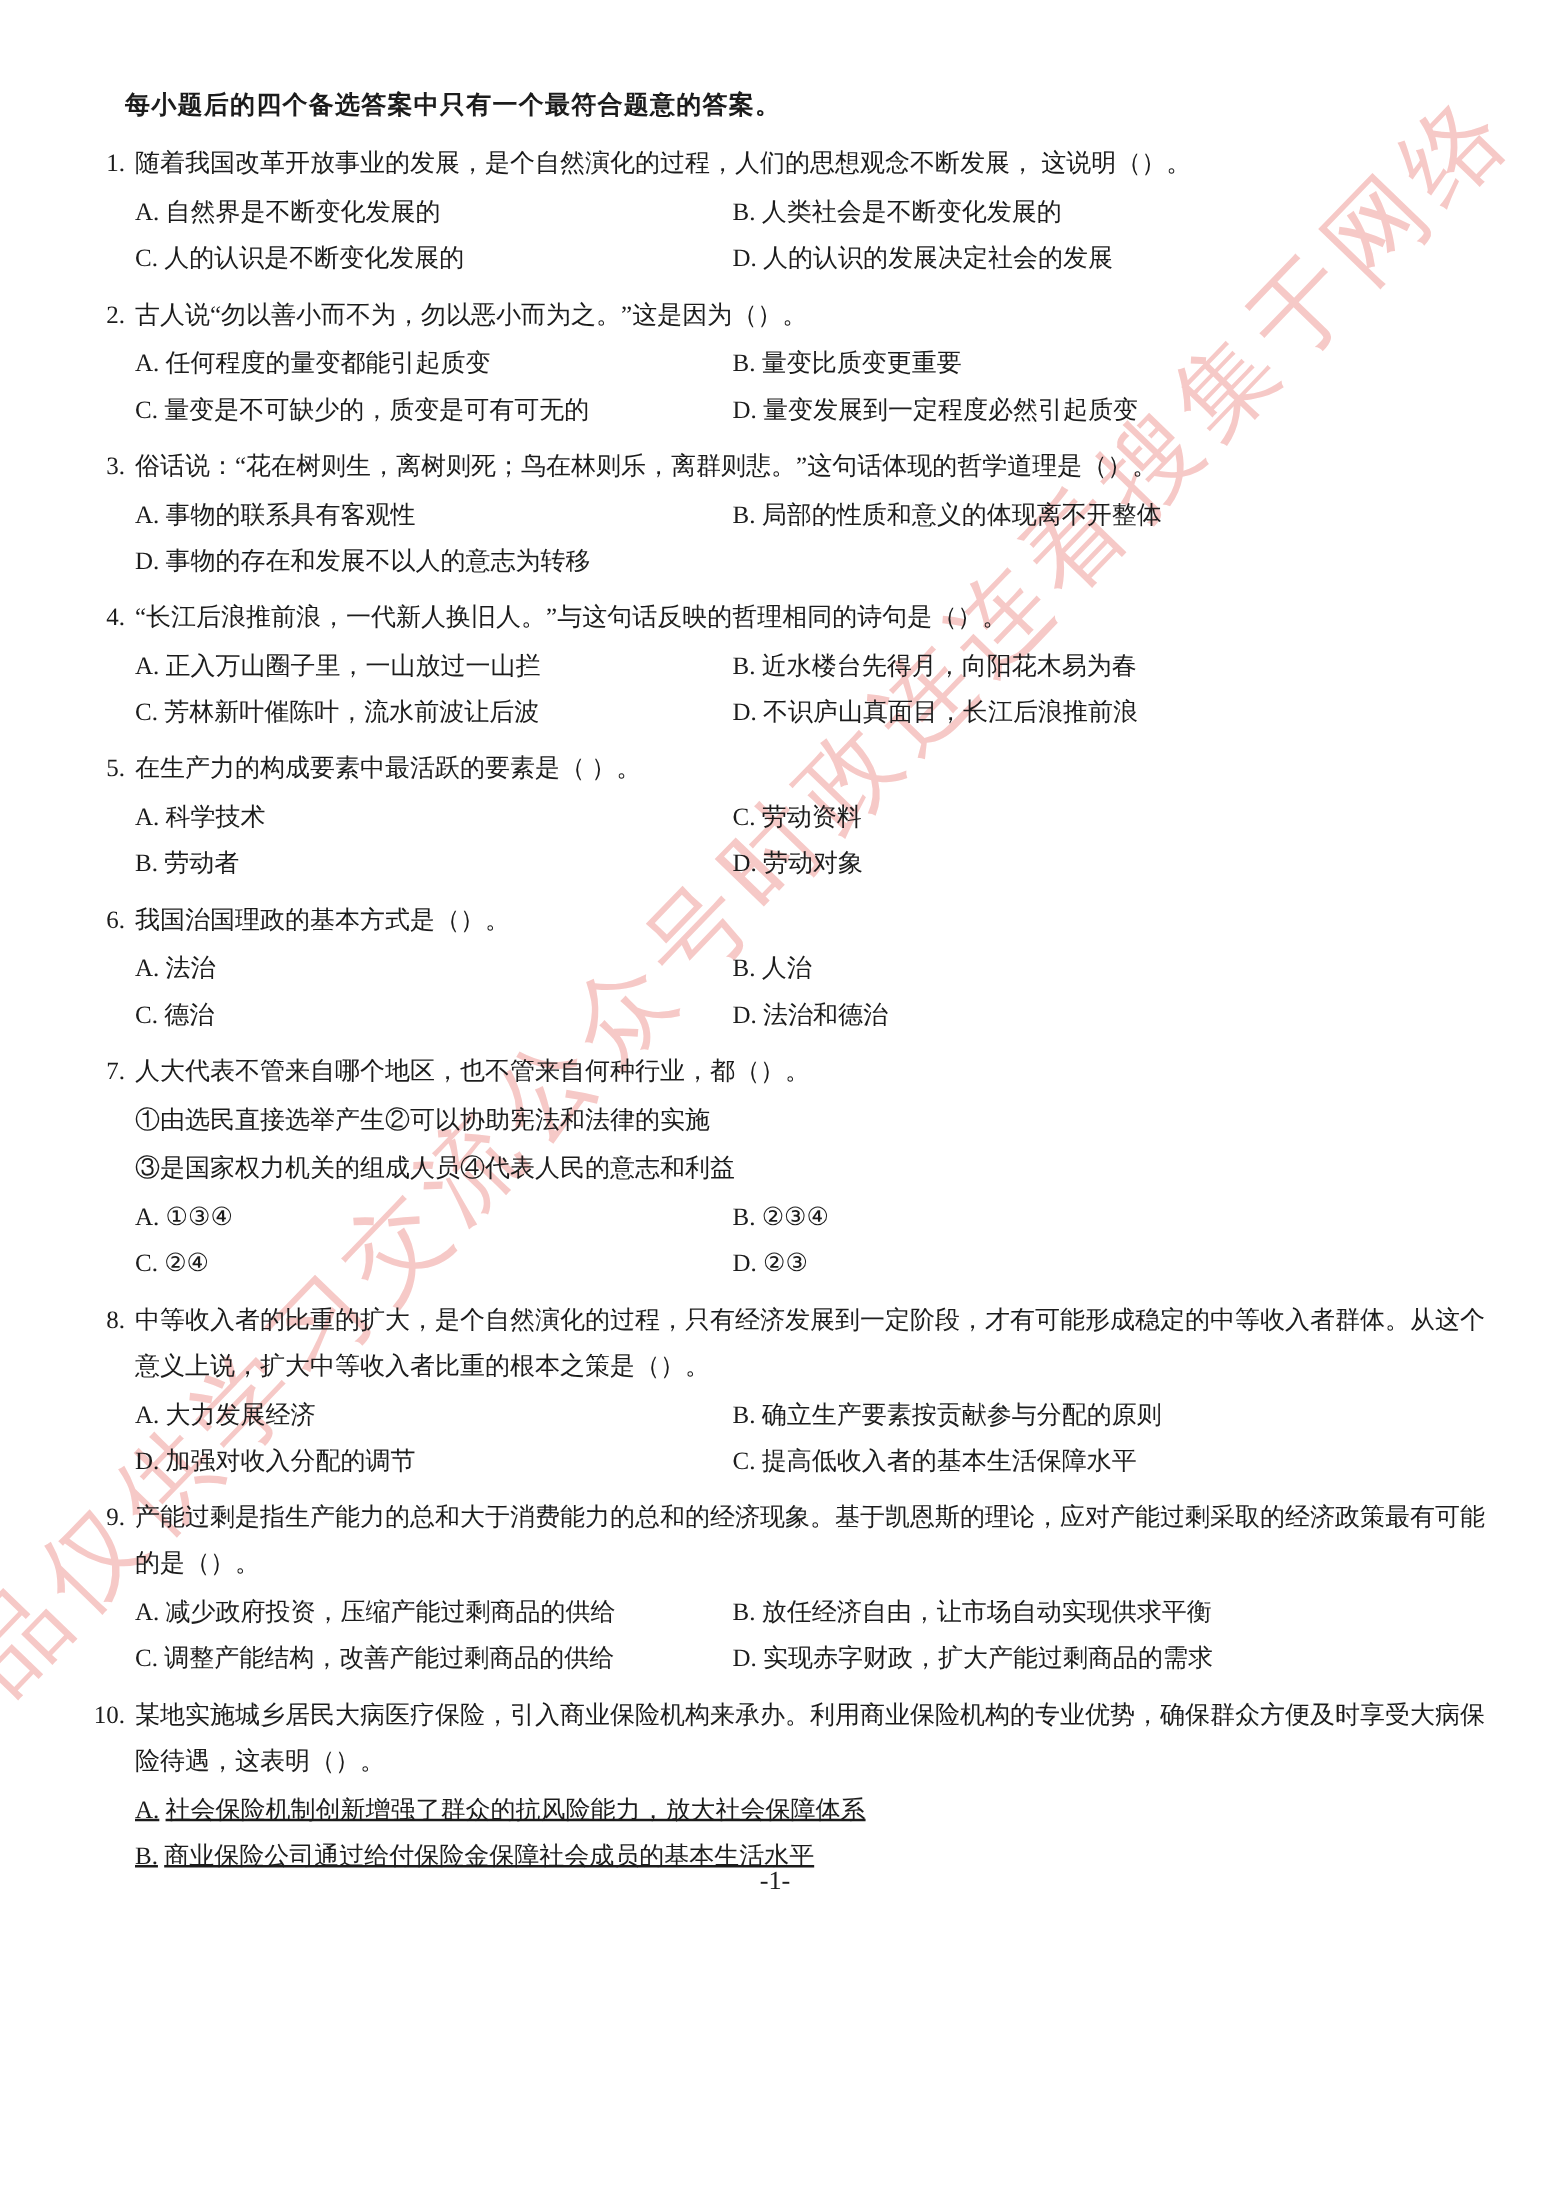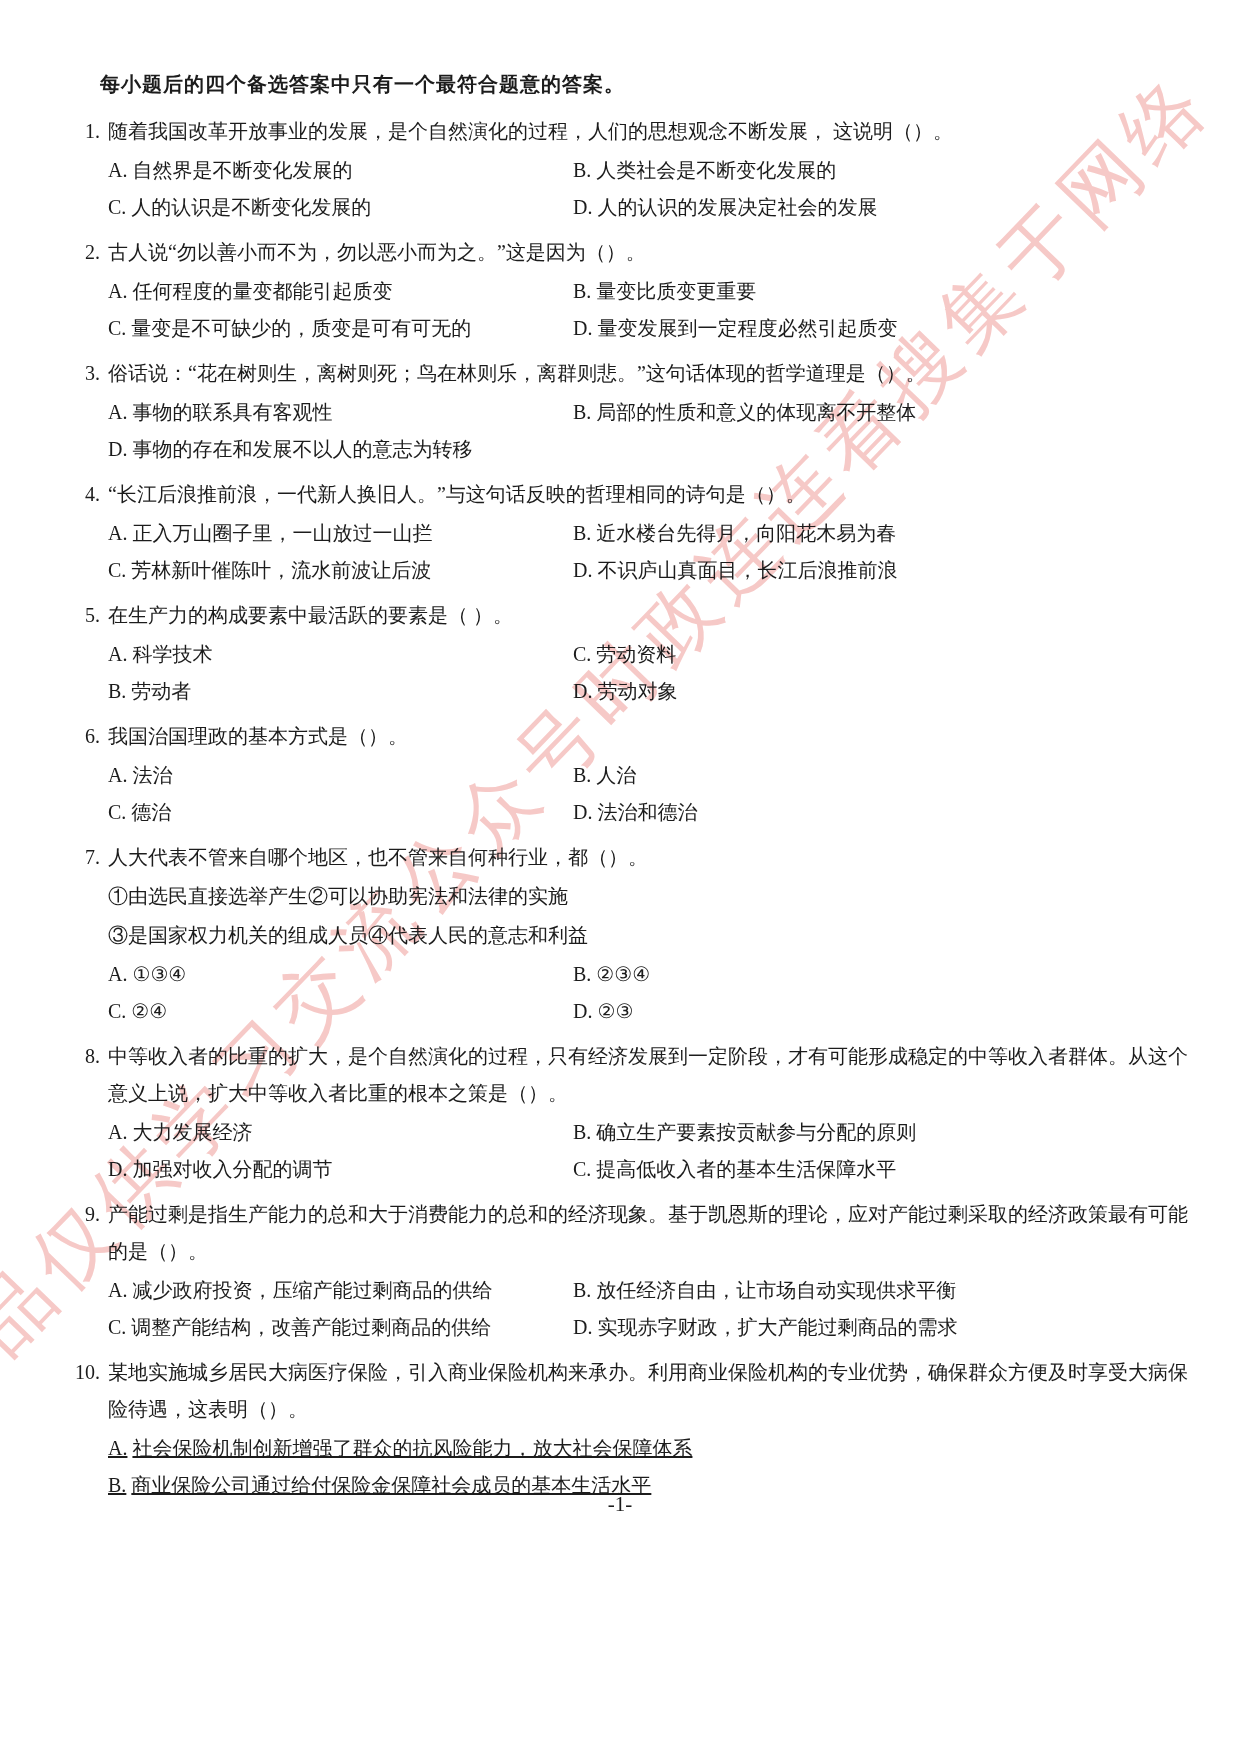--- a/index.html
+++ b/index.html
@@ -33,21 +33,21 @@
     flex:0 0 auto;
     white-space:nowrap;
   }
   .stem{flex:1 1 auto;}
   .subitems{margin-left:44px;}
   .subitem{margin-top:2px;}
   .option-grid{margin-left:44px;margin-top:2px;}
   .option-grid.two-col{
     display:grid;
     grid-template-columns:462px 1fr;
-    column-gap:3px;
+    column-gap:16px;
   }
   .option-grid.one-col{display:block;text-decoration:underline;}
   .option{white-space:nowrap;}
   .olabel{margin-right:5px;}
   .watermark{
     position:absolute;
     z-index:0;
     left:530px;top:775px;
     transform:translate(-50%,-50%) rotate(-46deg);
     transform-origin:center;

